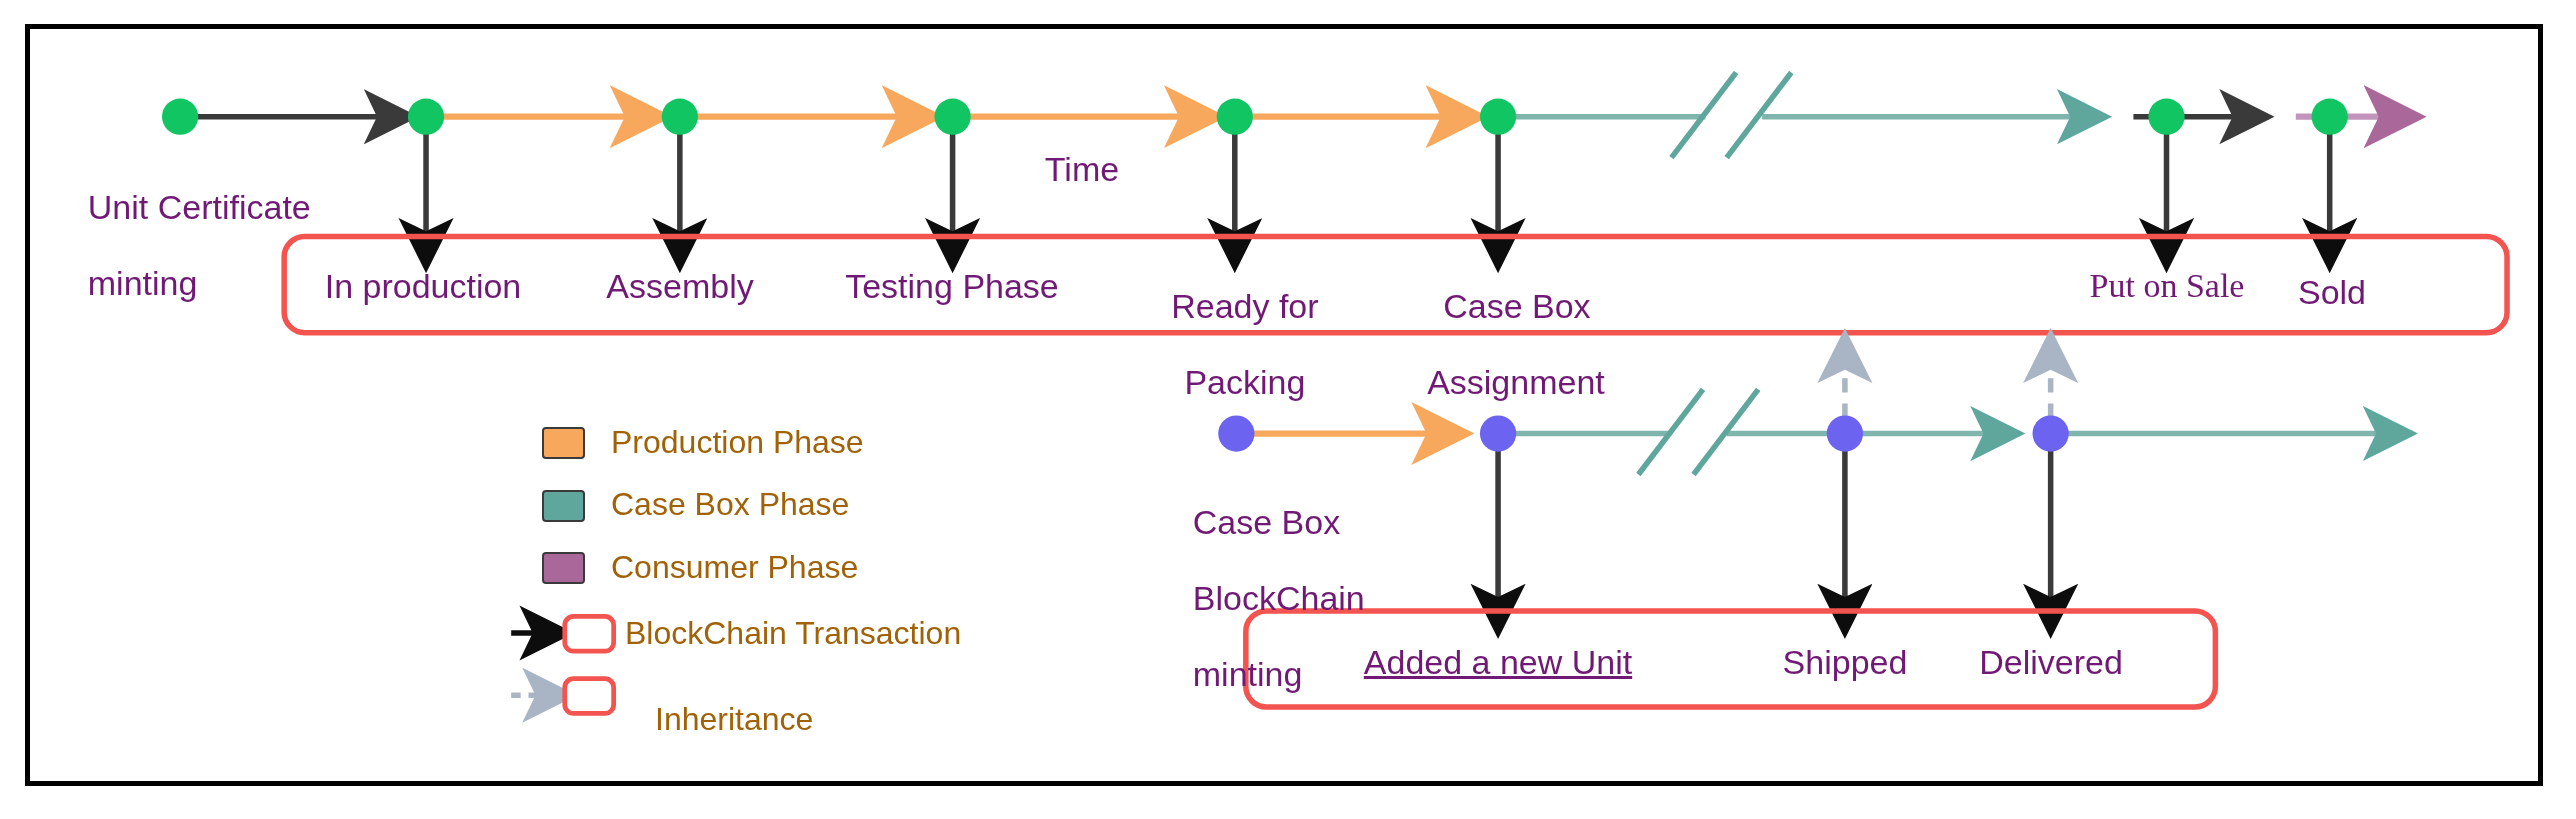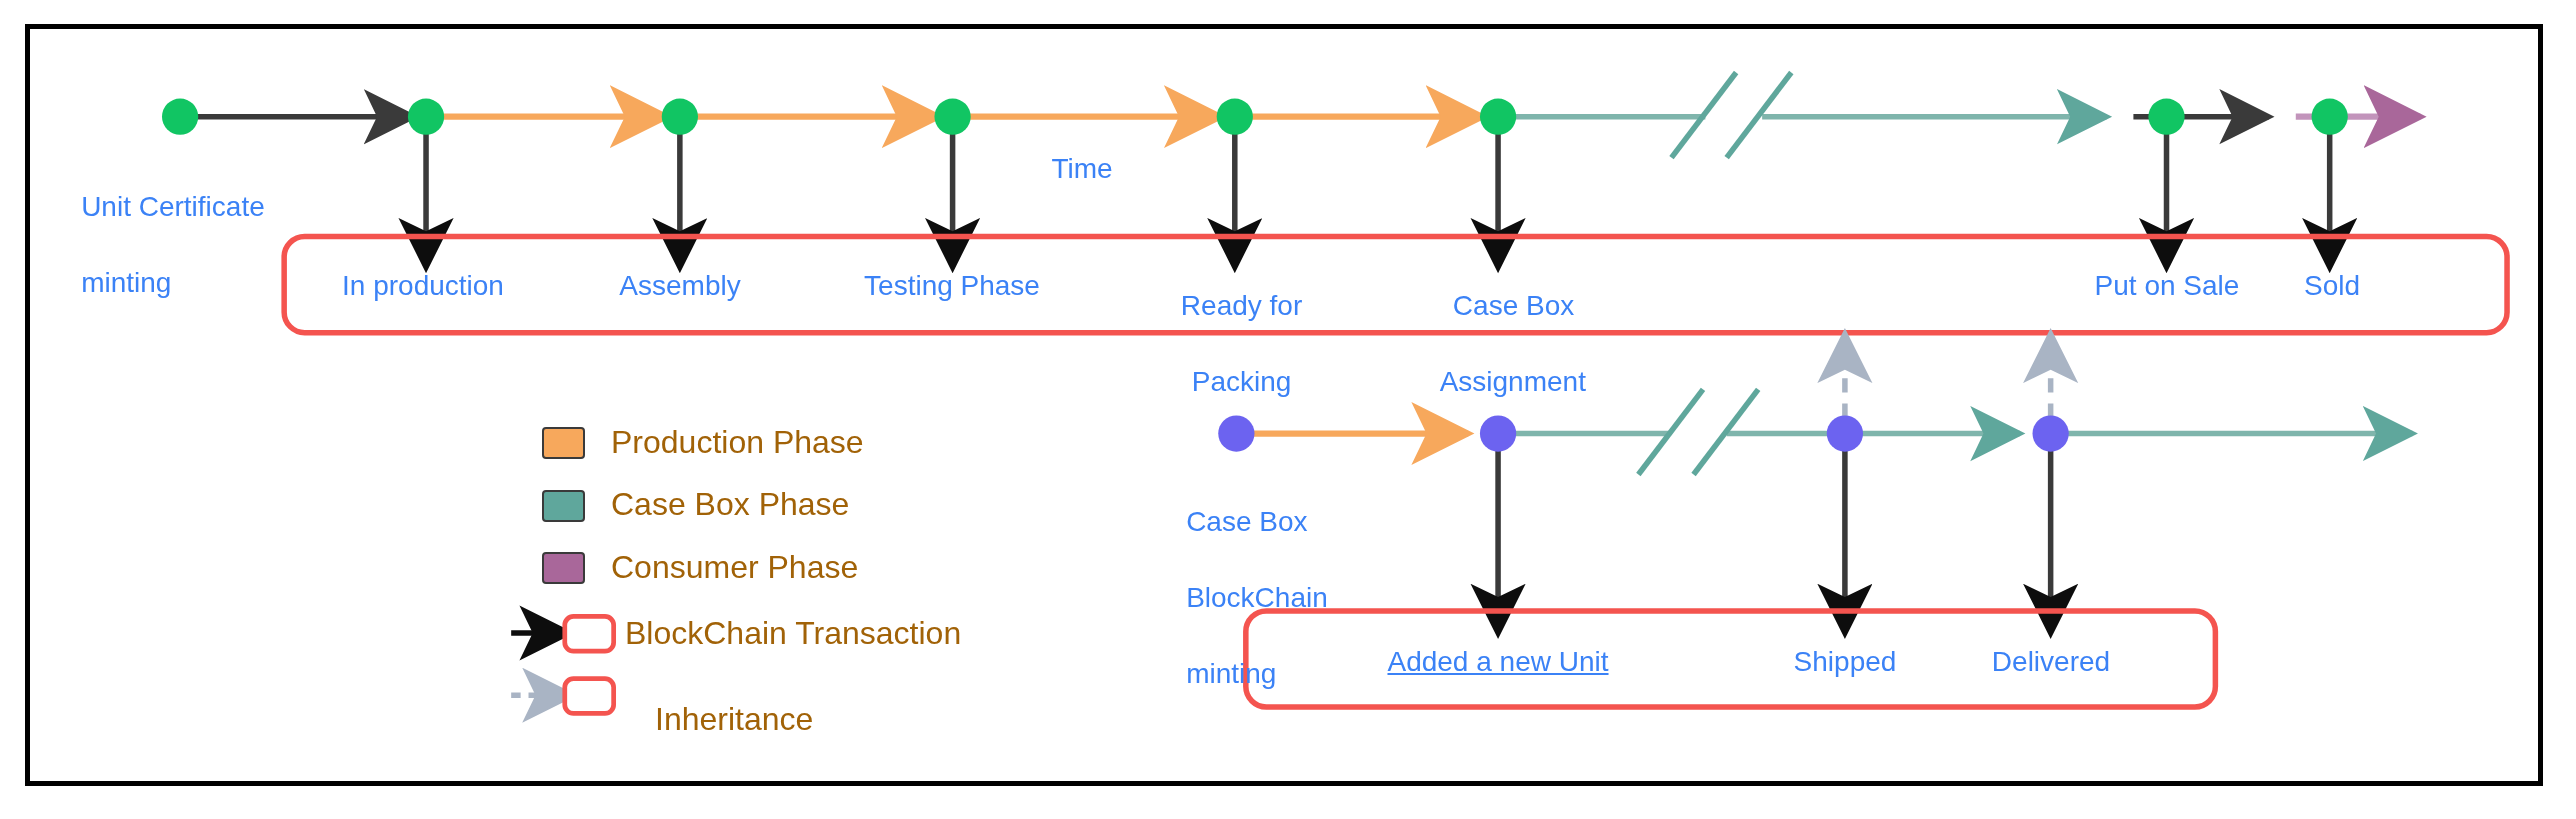--- a/index.html
+++ b/index.html
@@ -29,23 +29,23 @@
   svg.layer {
     position: absolute;
     left: 0;
     top: 0;
     width: 2576px;
     height: 819px;
     pointer-events: none;
   }
   .lbl {
     position: absolute;
-    color: #3b82f6;
+    color: #701a75;
     font-family: "Liberation Sans", sans-serif;
-    font-size: 28px;
+    font-size: 34px;
     line-height: 38px;
     white-space: pre;
   }
   .lbl.center { transform: translateX(-50%); text-align: center; }
   .legend-text {
     position: absolute;
     color: #a16207;
     font-family: "Liberation Sans", sans-serif;
     font-size: 32px;
     line-height: 35px;
@@ -190,22 +190,22 @@
   <div class="lbl center" style="left:680px; top:267px;">Assembly</div>
   <div class="lbl center" style="left:952px; top:267px;">Testing Phase</div>
   <div class="lbl center" style="left:1226px; top:249px;">
     <span>Ready for</span><br>
     <span>Packing</span>
   </div>
   <div class="lbl center" style="left:1498px; top:249px;">
     <span>Case Box</span><br>
     <span>Assignment</span>
   </div>
-  <div class="lbl center" style="left:2167px; top:267px;">Put on Sale</div>
-  <div class="lbl center" style="left:2332px; top:267px;">Sold</div>
+  <div class="lbl center" style="left:2167px; top:267px;font-family:Liberation Serif, serif;">Put on Sale</div>
+  <div class="lbl center" style="left:2332px; top:273px;">Sold</div>
 
   <div class="lbl" style="left:1155px; top:465px;">
     <span>Case Box</span><br>
     <span>BlockChain</span><br>
     <span>minting</span>
   </div>
 
   <div class="lbl center" style="left:1498px; top:643px;text-decoration:underline;">Added a new Unit</div>
   <div class="lbl center" style="left:1845px; top:643px;">Shipped</div>
   <div class="lbl center" style="left:2051px; top:643px;">Delivered</div>

